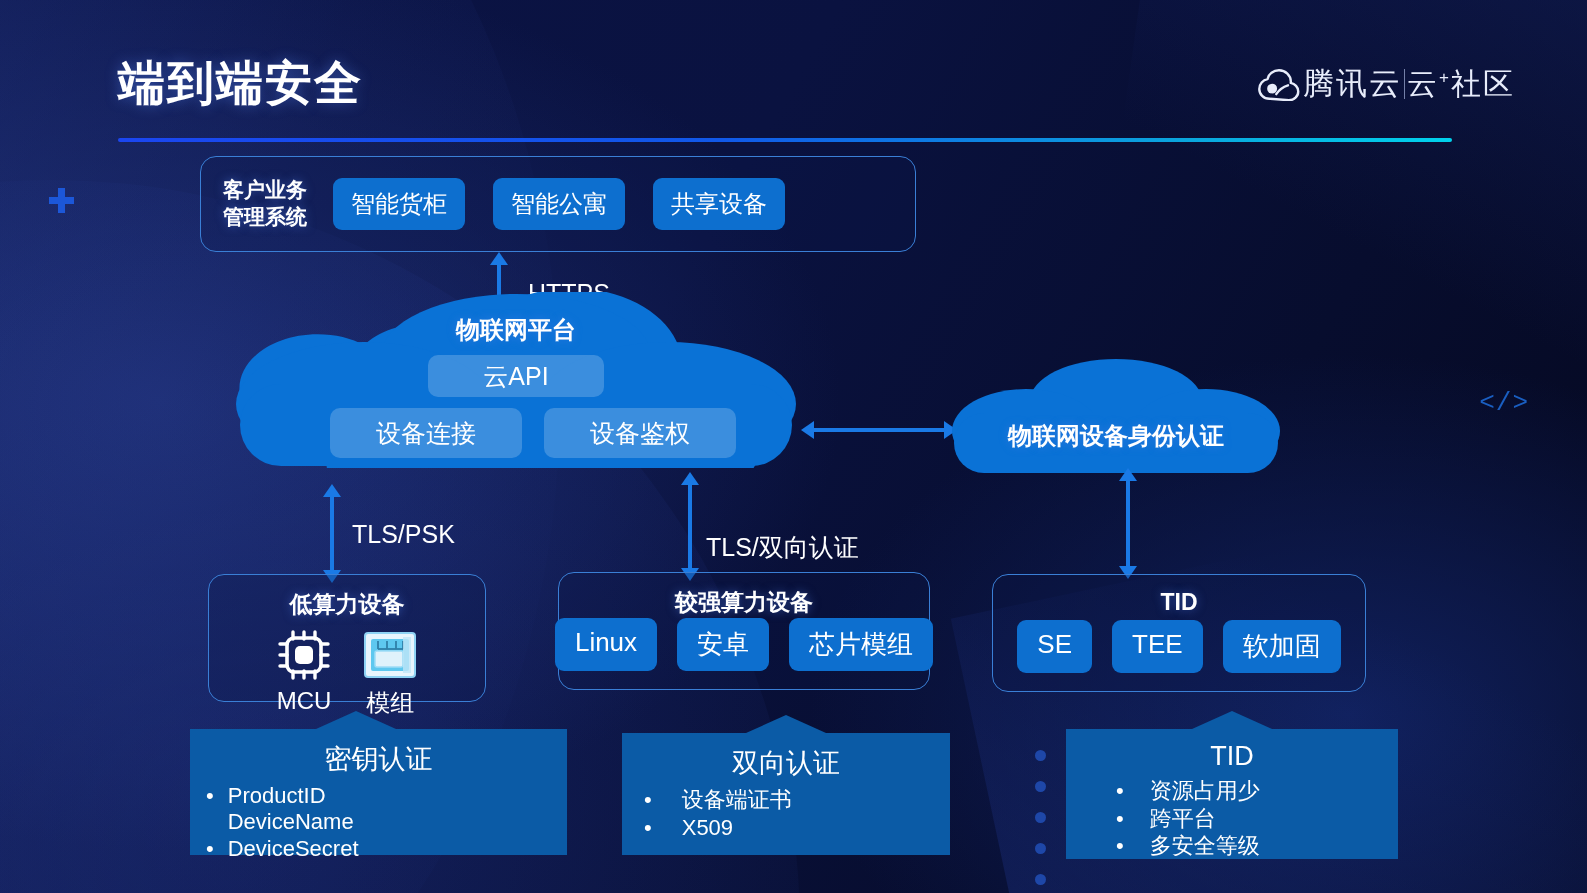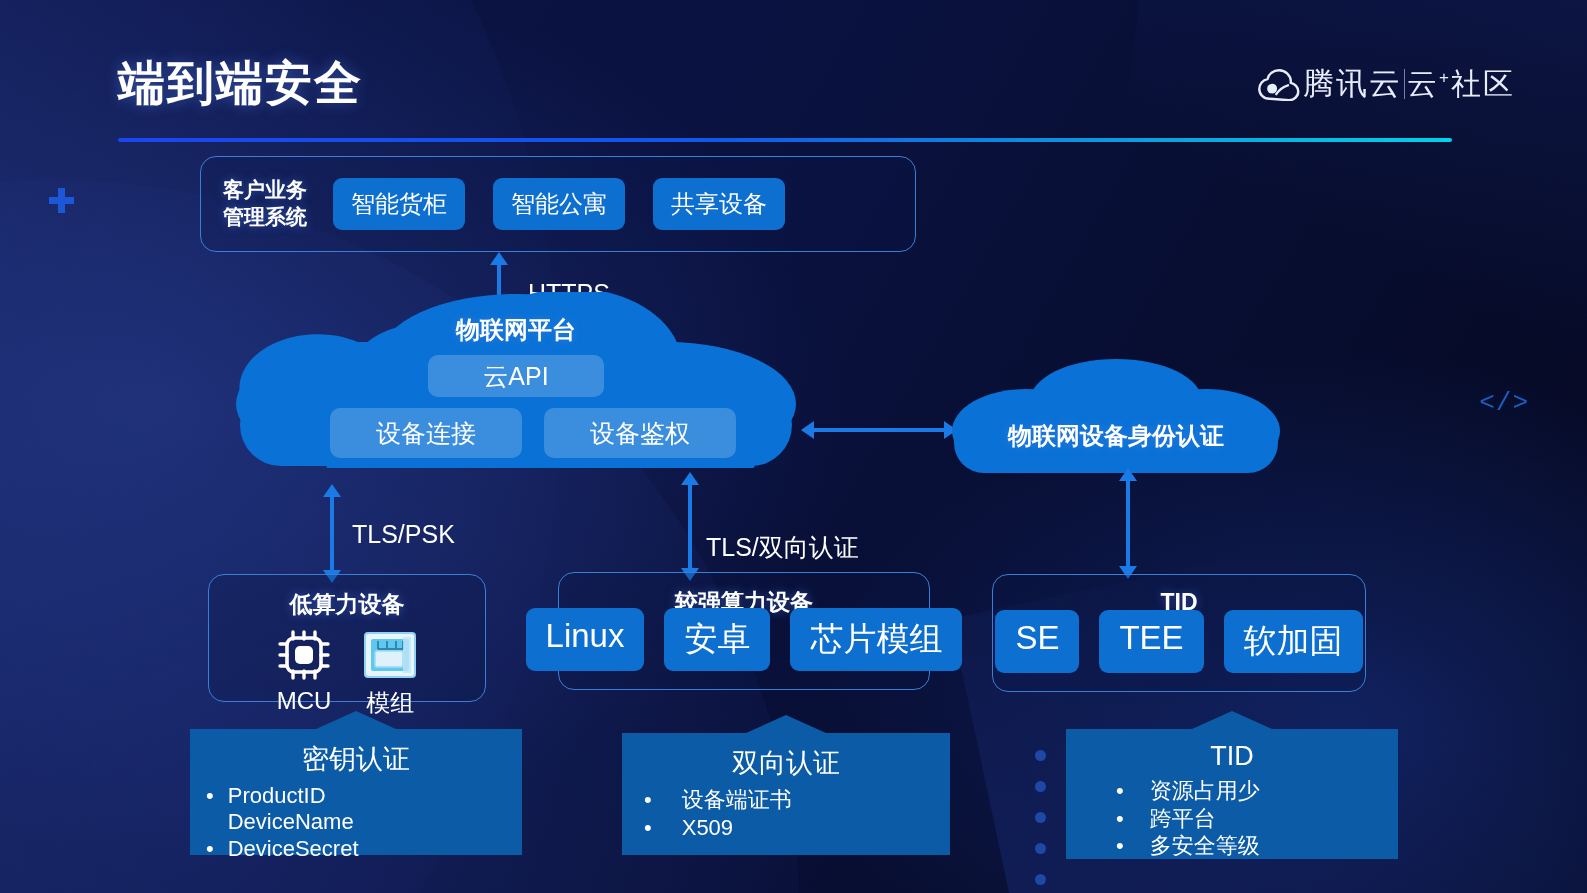--- a/index.html
+++ b/index.html
@@ -109,21 +109,21 @@
   
   .dev-box{
     position:absolute;border:1.5px solid #3a7fd6;border-radius:16px;
     background:rgba(10,22,70,.28);box-sizing:border-box;
   }
   .dev-title{
     position:absolute;width:100%;text-align:center;top:14px;font-size:23px;font-weight:bold;
     text-shadow:0 0 10px rgba(80,130,240,.5);
   }
   .dev-chips{position:absolute;left:0;right:0;bottom:18px;display:flex;justify-content:center;gap:20px;}
-  .dev-chip{background:#0d6fcf;border-radius:9px;color:#fff;font-size:33px;padding:9px 20px;white-space:nowrap;}
+  .dev-chip{background:#0d6fcf;border-radius:9px;color:#fff;font-size:26px;padding:9px 20px;white-space:nowrap;}
 
   .icon-row{position:absolute;left:0;right:0;top:54px;display:flex;justify-content:center;gap:32px;}
   .icon-cell{display:flex;flex-direction:column;align-items:center;gap:2px;}
   .icon-cell .cap{font-size:24px;color:#fff;}
 
   
   .callout{position:absolute;background:#0b5ba6;box-sizing:border-box;padding-top:12px;}
   .callout .notch{
     position:absolute;top:-18px;width:80px;height:18px;background:#0b5ba6;
     clip-path:polygon(0% 100%, 50% 0%, 100% 100%);
@@ -297,21 +297,21 @@
 
   <div class="dev-box" style="left:992px;top:574px;width:374px;height:118px;">
     <div class="dev-title">TID</div>
     <div class="dev-chips">
       <div class="dev-chip">SE</div>
       <div class="dev-chip">TEE</div>
       <div class="dev-chip">软加固</div>
     </div>
   </div>
 
-  <div class="callout" style="left:190px;top:729px;width:332px;height:126px;">
+  <div class="callout" style="left:190px;top:729px;width:377px;height:126px;">
     <div class="notch" style="left:126px;"></div>
     <div class="co-title">密钥认证</div>
     <ul>
       <li>
           <span class="bul">•</span>
           <span class="txt">ProductID
 DeviceName</span>
         </li>
       <li>
           <span class="bul">•</span>

